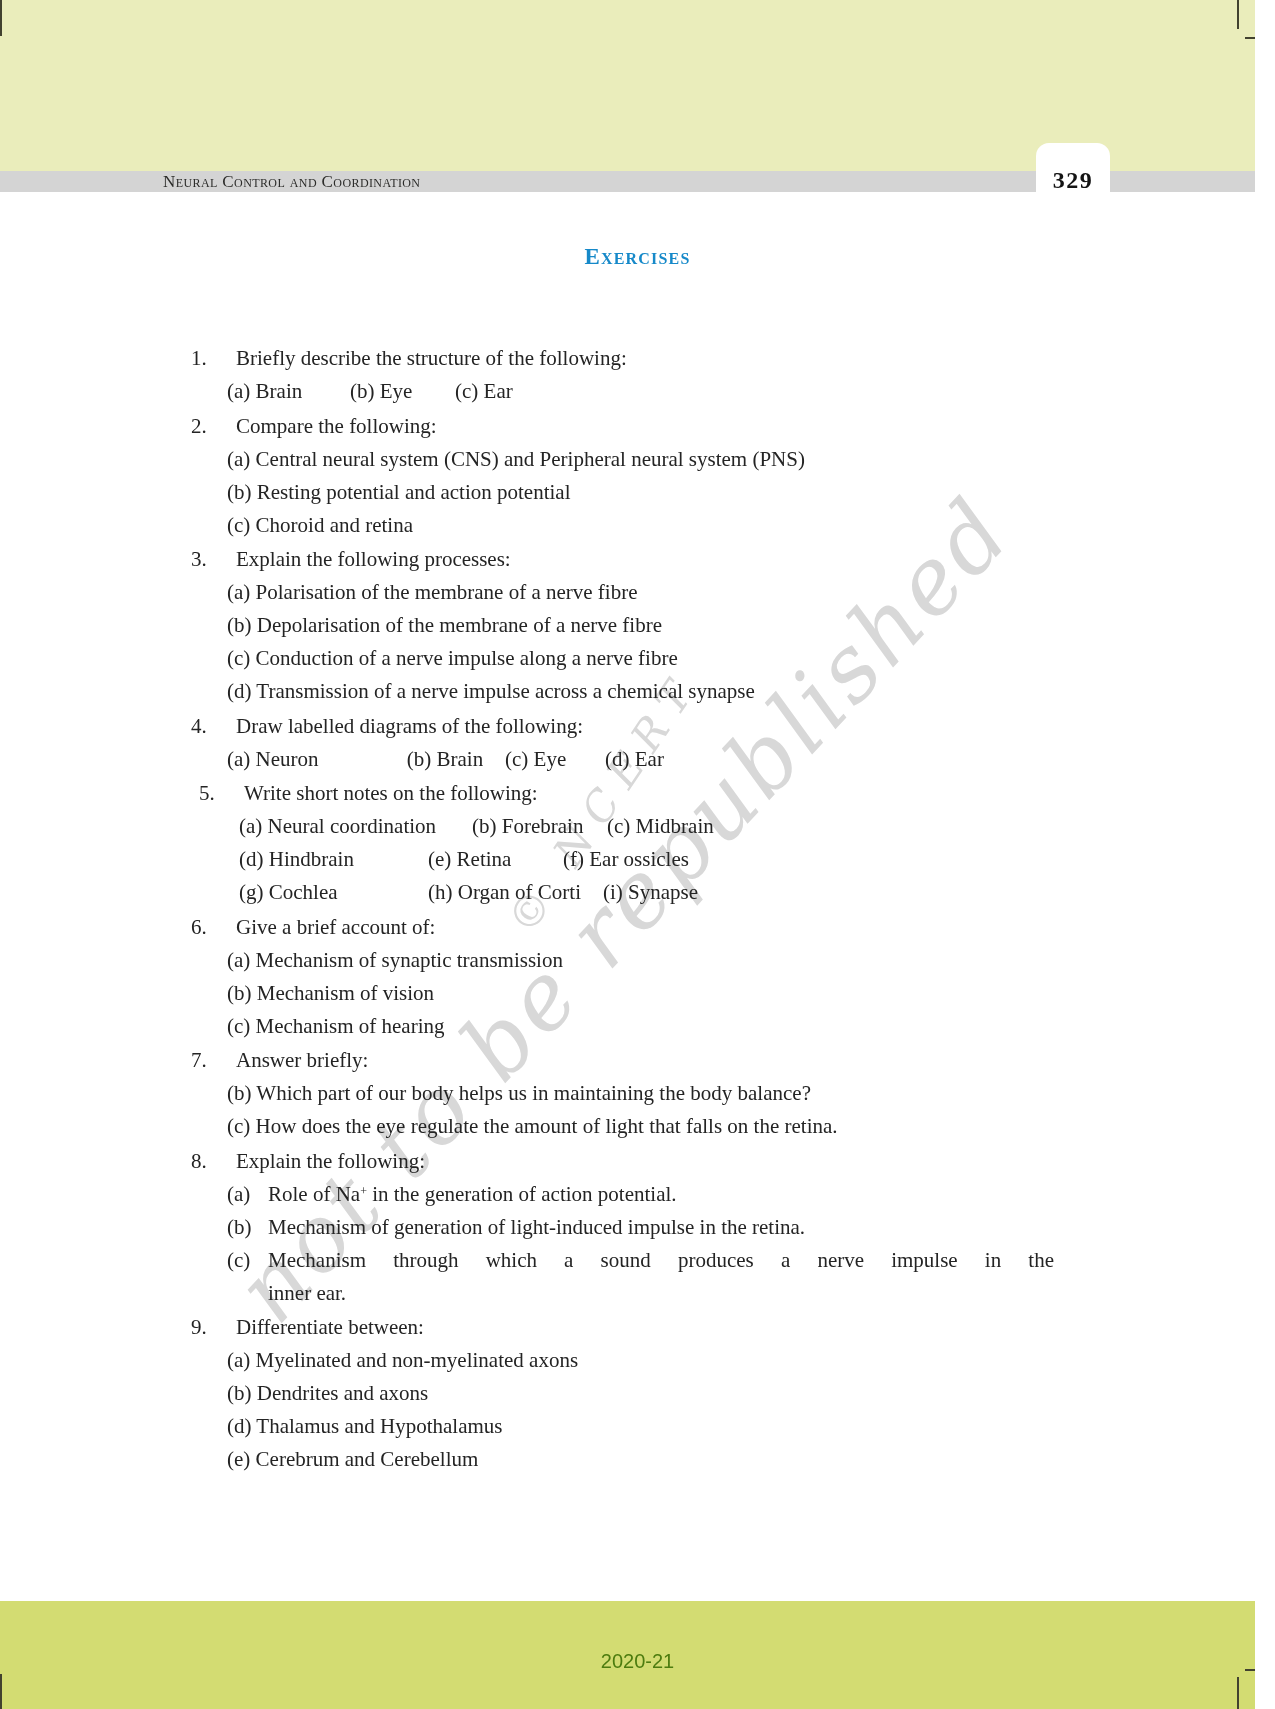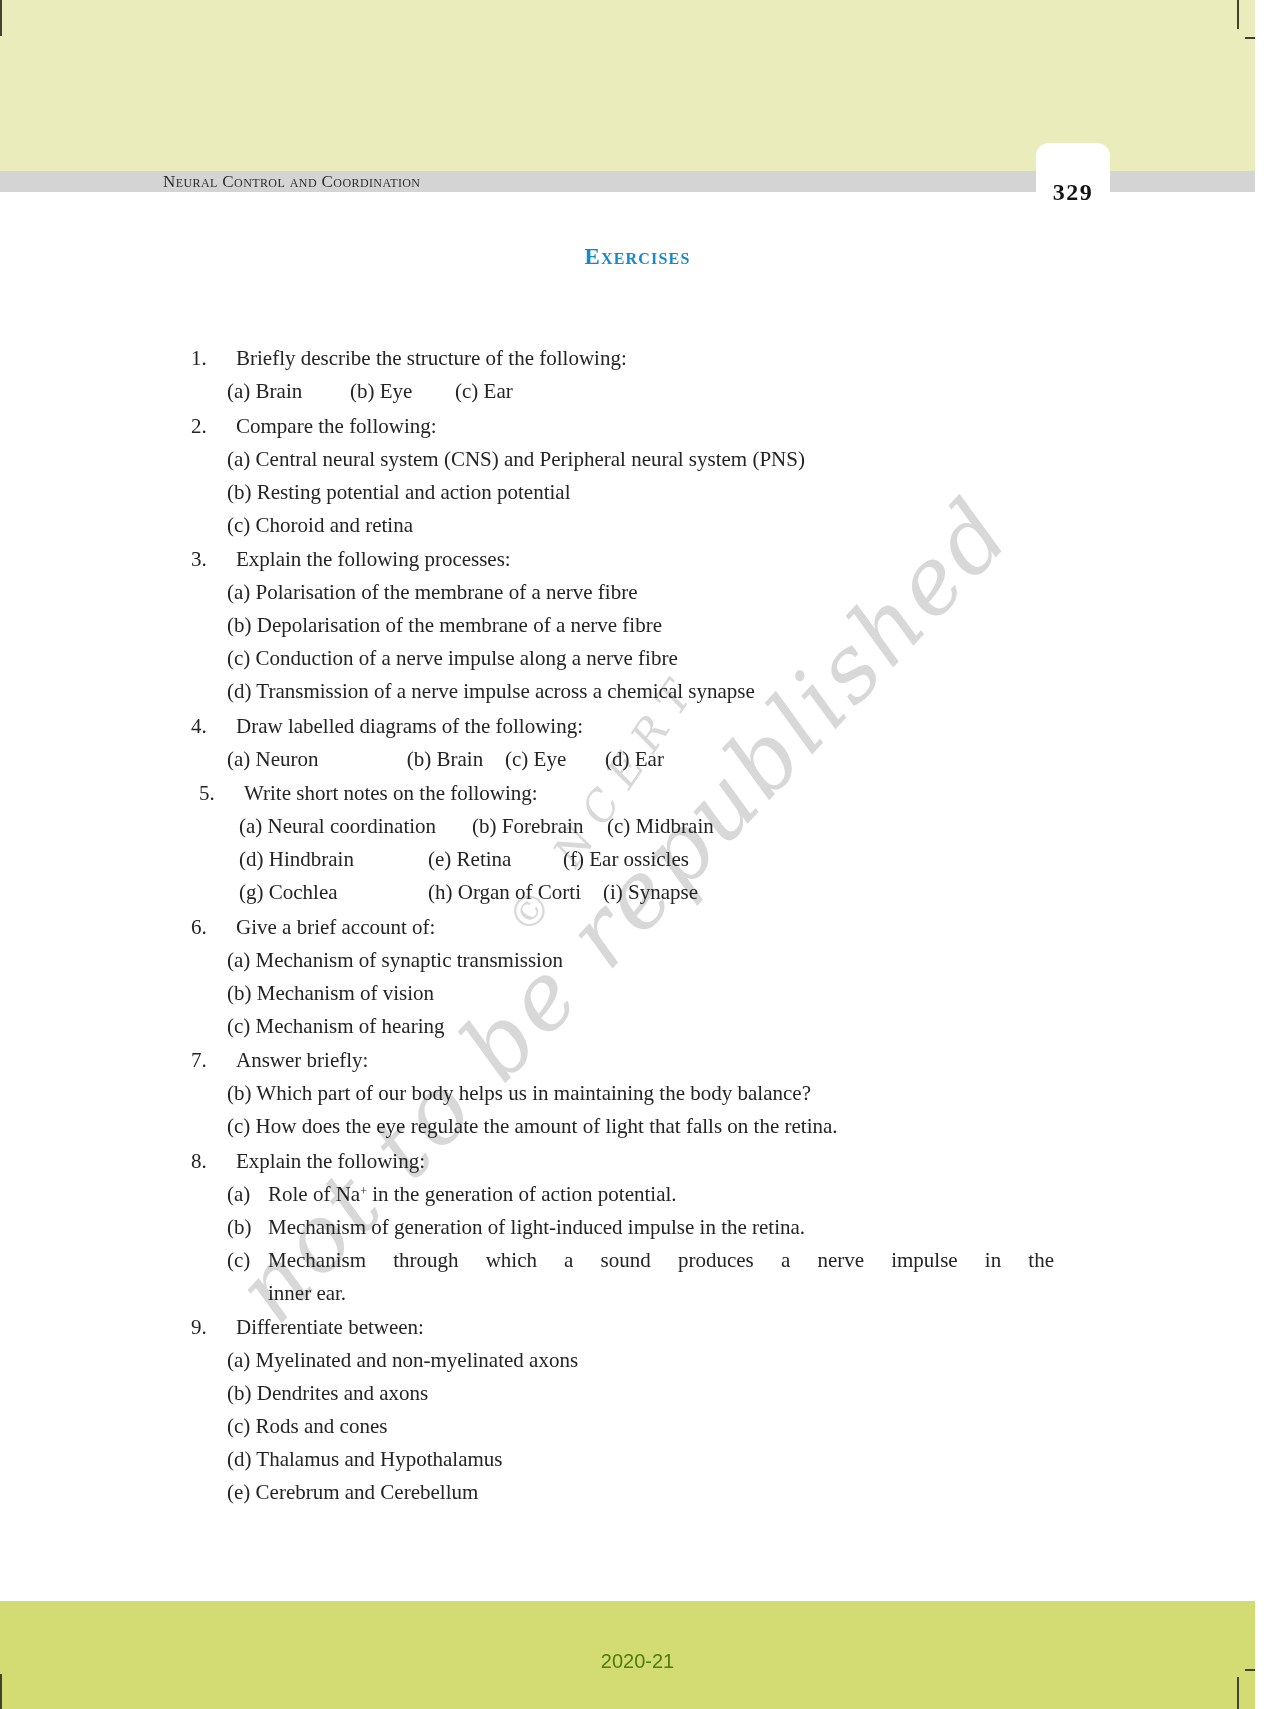--- a/index.html
+++ b/index.html
@@ -14,21 +14,21 @@
   .bottom-band { position:absolute; left:0; top:1601px; width:1275px; height:108px; background:#d3dc72; }
   .running-head {
     position:absolute; left:163px; top:171px; height:21px; line-height:21px;
     font-variant:small-caps; font-size:17px; letter-spacing:.4px; color:#2c2c2a; z-index:2;
   }
   .page-tab {
     position:absolute; left:1036px; top:143px; width:74px; height:62px;
     background:#ffffff; border-radius:13px 13px 0 0; z-index:2;
   }
   .page-num {
-    margin-top:36px; text-align:center; font-weight:bold; font-size:24px;
+    margin-top:24px; text-align:center; font-weight:bold; font-size:24px;
     letter-spacing:1.5px; color:#141414;
   }
   
   .crop { position:absolute; background:#42422f; z-index:3; }
   .crop-tl-v { left:0;      top:0;      width:2px;  height:36px; }
   .crop-tr-v { left:1237px; top:0;      width:2px;  height:29px; }
   .crop-tr-h { left:1245px; top:37px;   width:30px; height:2px;  }
   .crop-br-h { left:1245px; top:1669px; width:30px; height:2px;  }
   .crop-br-v { left:1237px; top:1677px; width:2px;  height:32px; }
   .crop-bl-v { left:0;      top:1674px; width:2px;  height:35px; }
@@ -200,21 +200,20 @@
         </div>
       </div>
     </div>
 
     <div class="item">
       <div class="num">9.</div>
       <div class="body">
         <div class="head">Differentiate between:</div>
         <div>(a) Myelinated and non-myelinated axons</div>
         <div>(b) Dendrites and axons</div>
-        <div>(c) Rods and cones</div>
         <div>(d) Thalamus and Hypothalamus</div>
         <div>(e) Cerebrum and Cerebellum</div>
       </div>
     </div>
 
   </div>
 
   <div class="bottom-band"></div>
   <div class="footer-year">2020-21</div>
 

